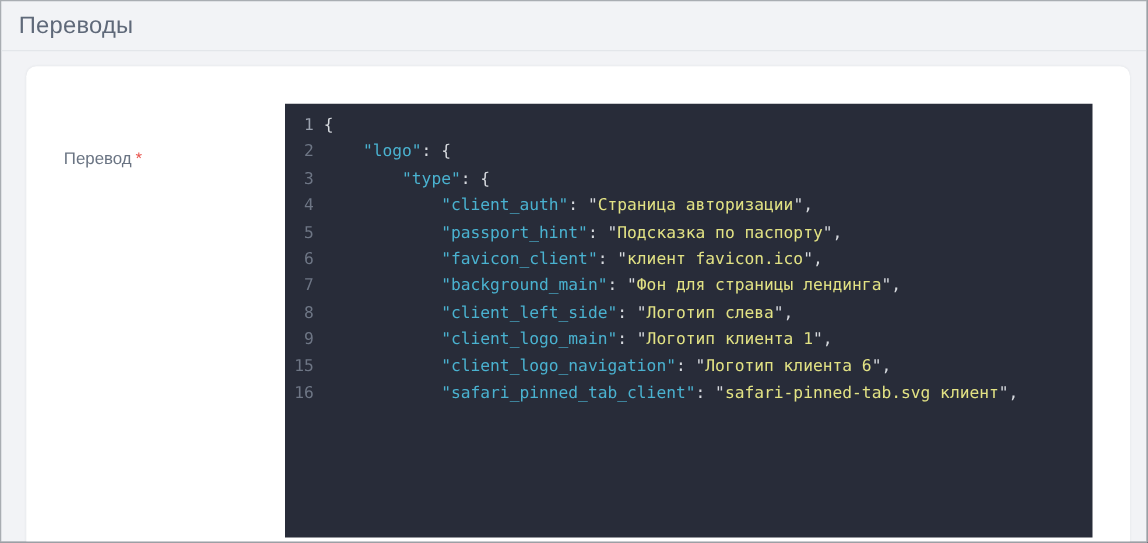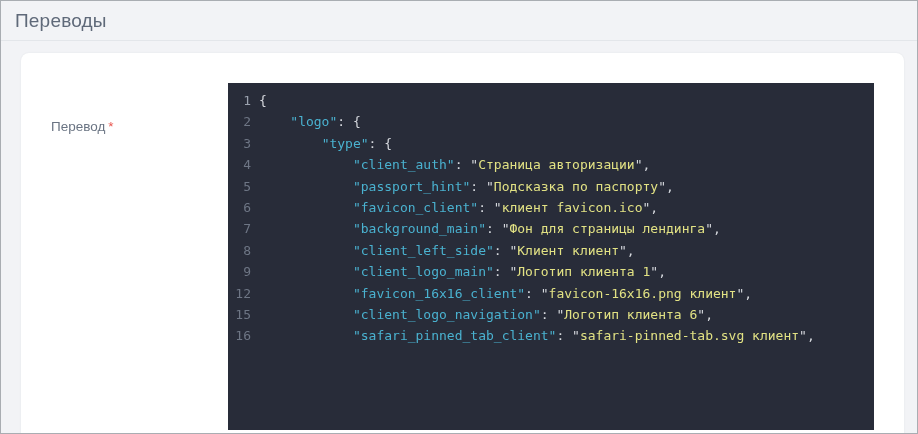--- a/index.html
+++ b/index.html
@@ -80,20 +80,19 @@
   </div>
   <div class="code-editor">
     <div class="code-lines">
         <div class="code-line"><span class="ln ln-active">1</span><span class="code"><span class="tk-p">{</span></span></div>
         <div class="code-line"><span class="ln">2</span><span class="code"><span class="tk-p">    </span><span class="tk-k">"logo"</span><span class="tk-p">: {</span></span></div>
         <div class="code-line"><span class="ln">3</span><span class="code"><span class="tk-p">        </span><span class="tk-k">"type"</span><span class="tk-p">: {</span></span></div>
         <div class="code-line"><span class="ln">4</span><span class="code"><span class="tk-p">            </span><span class="tk-k">"client_auth"</span><span class="tk-p">: "</span><span class="tk-s">Страница авторизации</span><span class="tk-p">",</span></span></div>
         <div class="code-line"><span class="ln">5</span><span class="code"><span class="tk-p">            </span><span class="tk-k">"passport_hint"</span><span class="tk-p">: "</span><span class="tk-s">Подсказка по паспорту</span><span class="tk-p">",</span></span></div>
         <div class="code-line"><span class="ln">6</span><span class="code"><span class="tk-p">            </span><span class="tk-k">"favicon_client"</span><span class="tk-p">: "</span><span class="tk-s">клиент favicon.ico</span><span class="tk-p">",</span></span></div>
         <div class="code-line"><span class="ln">7</span><span class="code"><span class="tk-p">            </span><span class="tk-k">"background_main"</span><span class="tk-p">: "</span><span class="tk-s">Фон для страницы лендинга</span><span class="tk-p">",</span></span></div>
-        <div class="code-line"><span class="ln">8</span><span class="code"><span class="tk-p">            </span><span class="tk-k">"client_left_side"</span><span class="tk-p">: "</span><span class="tk-s">Клиент клиент</span><span class="tk-p">",</span></span></div>
+        <div class="code-line"><span class="ln">8</span><span class="code"><span class="tk-p">            </span><span class="tk-k">"client_left_side"</span><span class="tk-p">: "</span><span class="tk-s">Логотип слева</span><span class="tk-p">",</span></span></div>
         <div class="code-line"><span class="ln">9</span><span class="code"><span class="tk-p">            </span><span class="tk-k">"client_logo_main"</span><span class="tk-p">: "</span><span class="tk-s">Логотип клиента 1</span><span class="tk-p">",</span></span></div>
-        <div class="code-line"><span class="ln">12</span><span class="code"><span class="tk-p">            </span><span class="tk-k">"favicon_16x16_client"</span><span class="tk-p">: "</span><span class="tk-s">favicon-16x16.png клиент</span><span class="tk-p">",</span></span></div>
         <div class="code-line"><span class="ln">15</span><span class="code"><span class="tk-p">            </span><span class="tk-k">"client_logo_navigation"</span><span class="tk-p">: "</span><span class="tk-s">Логотип клиента 6</span><span class="tk-p">",</span></span></div>
         <div class="code-line"><span class="ln">16</span><span class="code"><span class="tk-p">            </span><span class="tk-k">"safari_pinned_tab_client"</span><span class="tk-p">: "</span><span class="tk-s">safari-pinned-tab.svg клиент</span><span class="tk-p">",</span></span></div>
       </div>
   </div>
 </div>
 
 </body></html>

